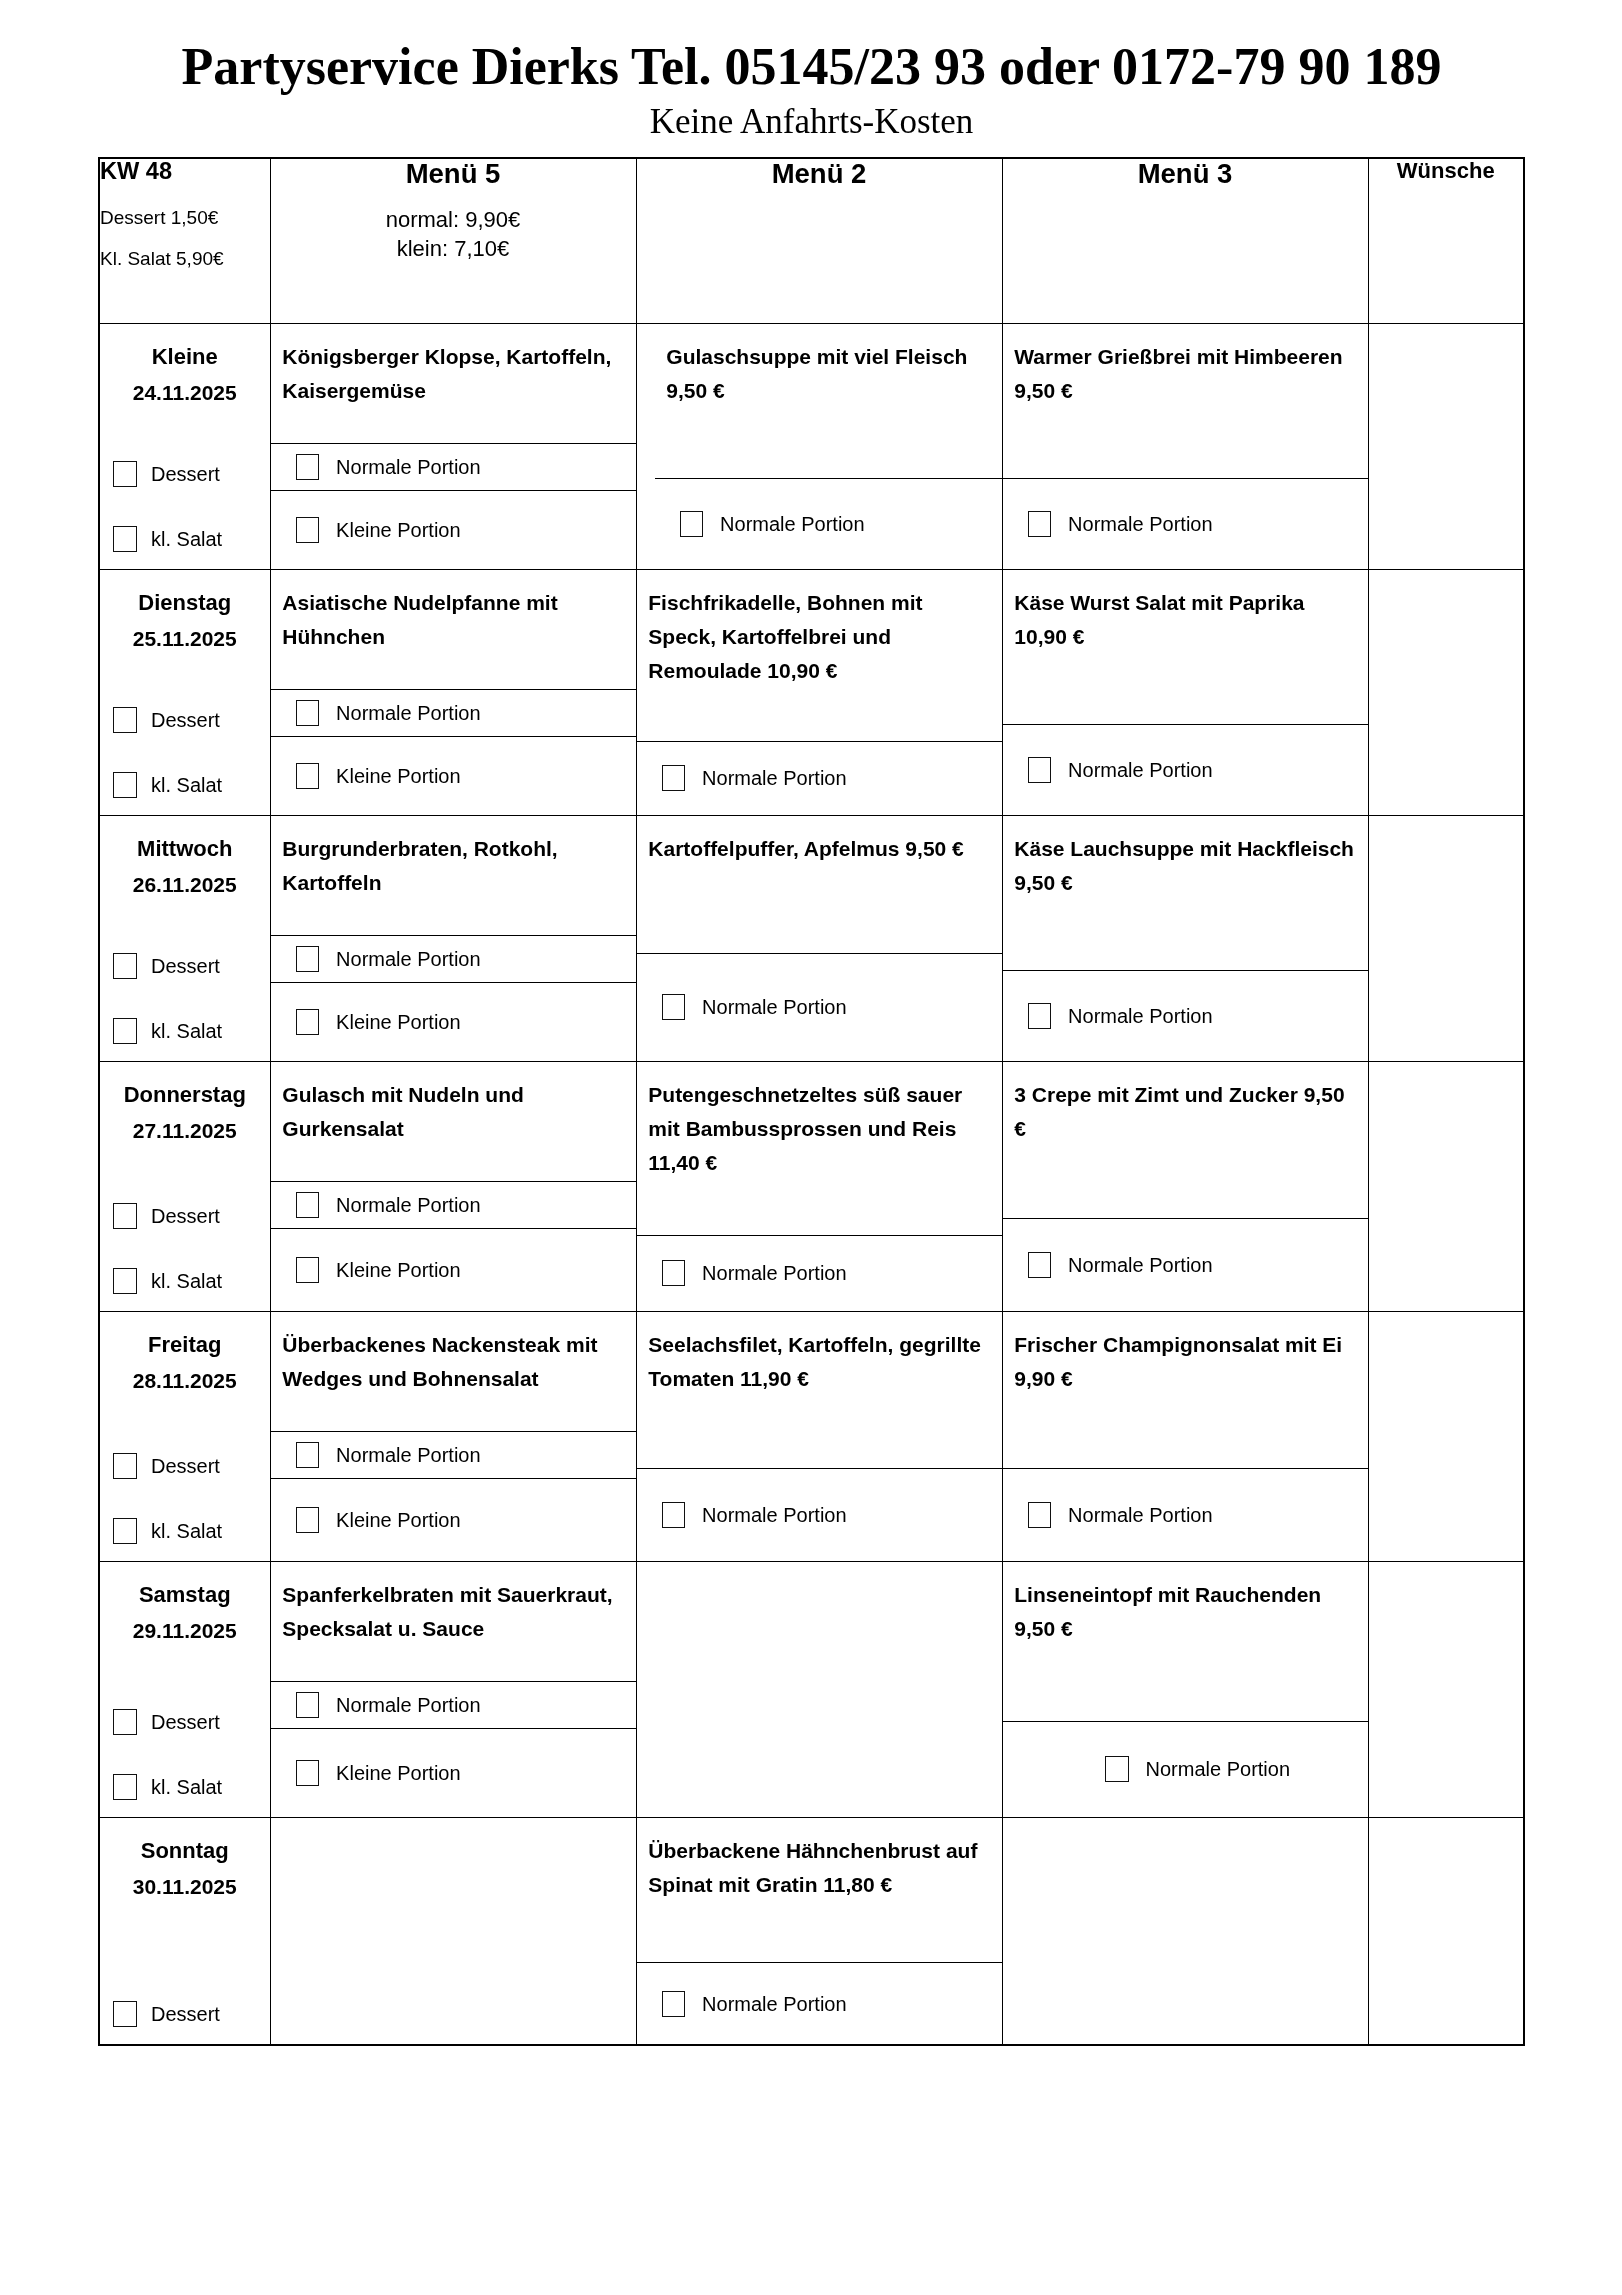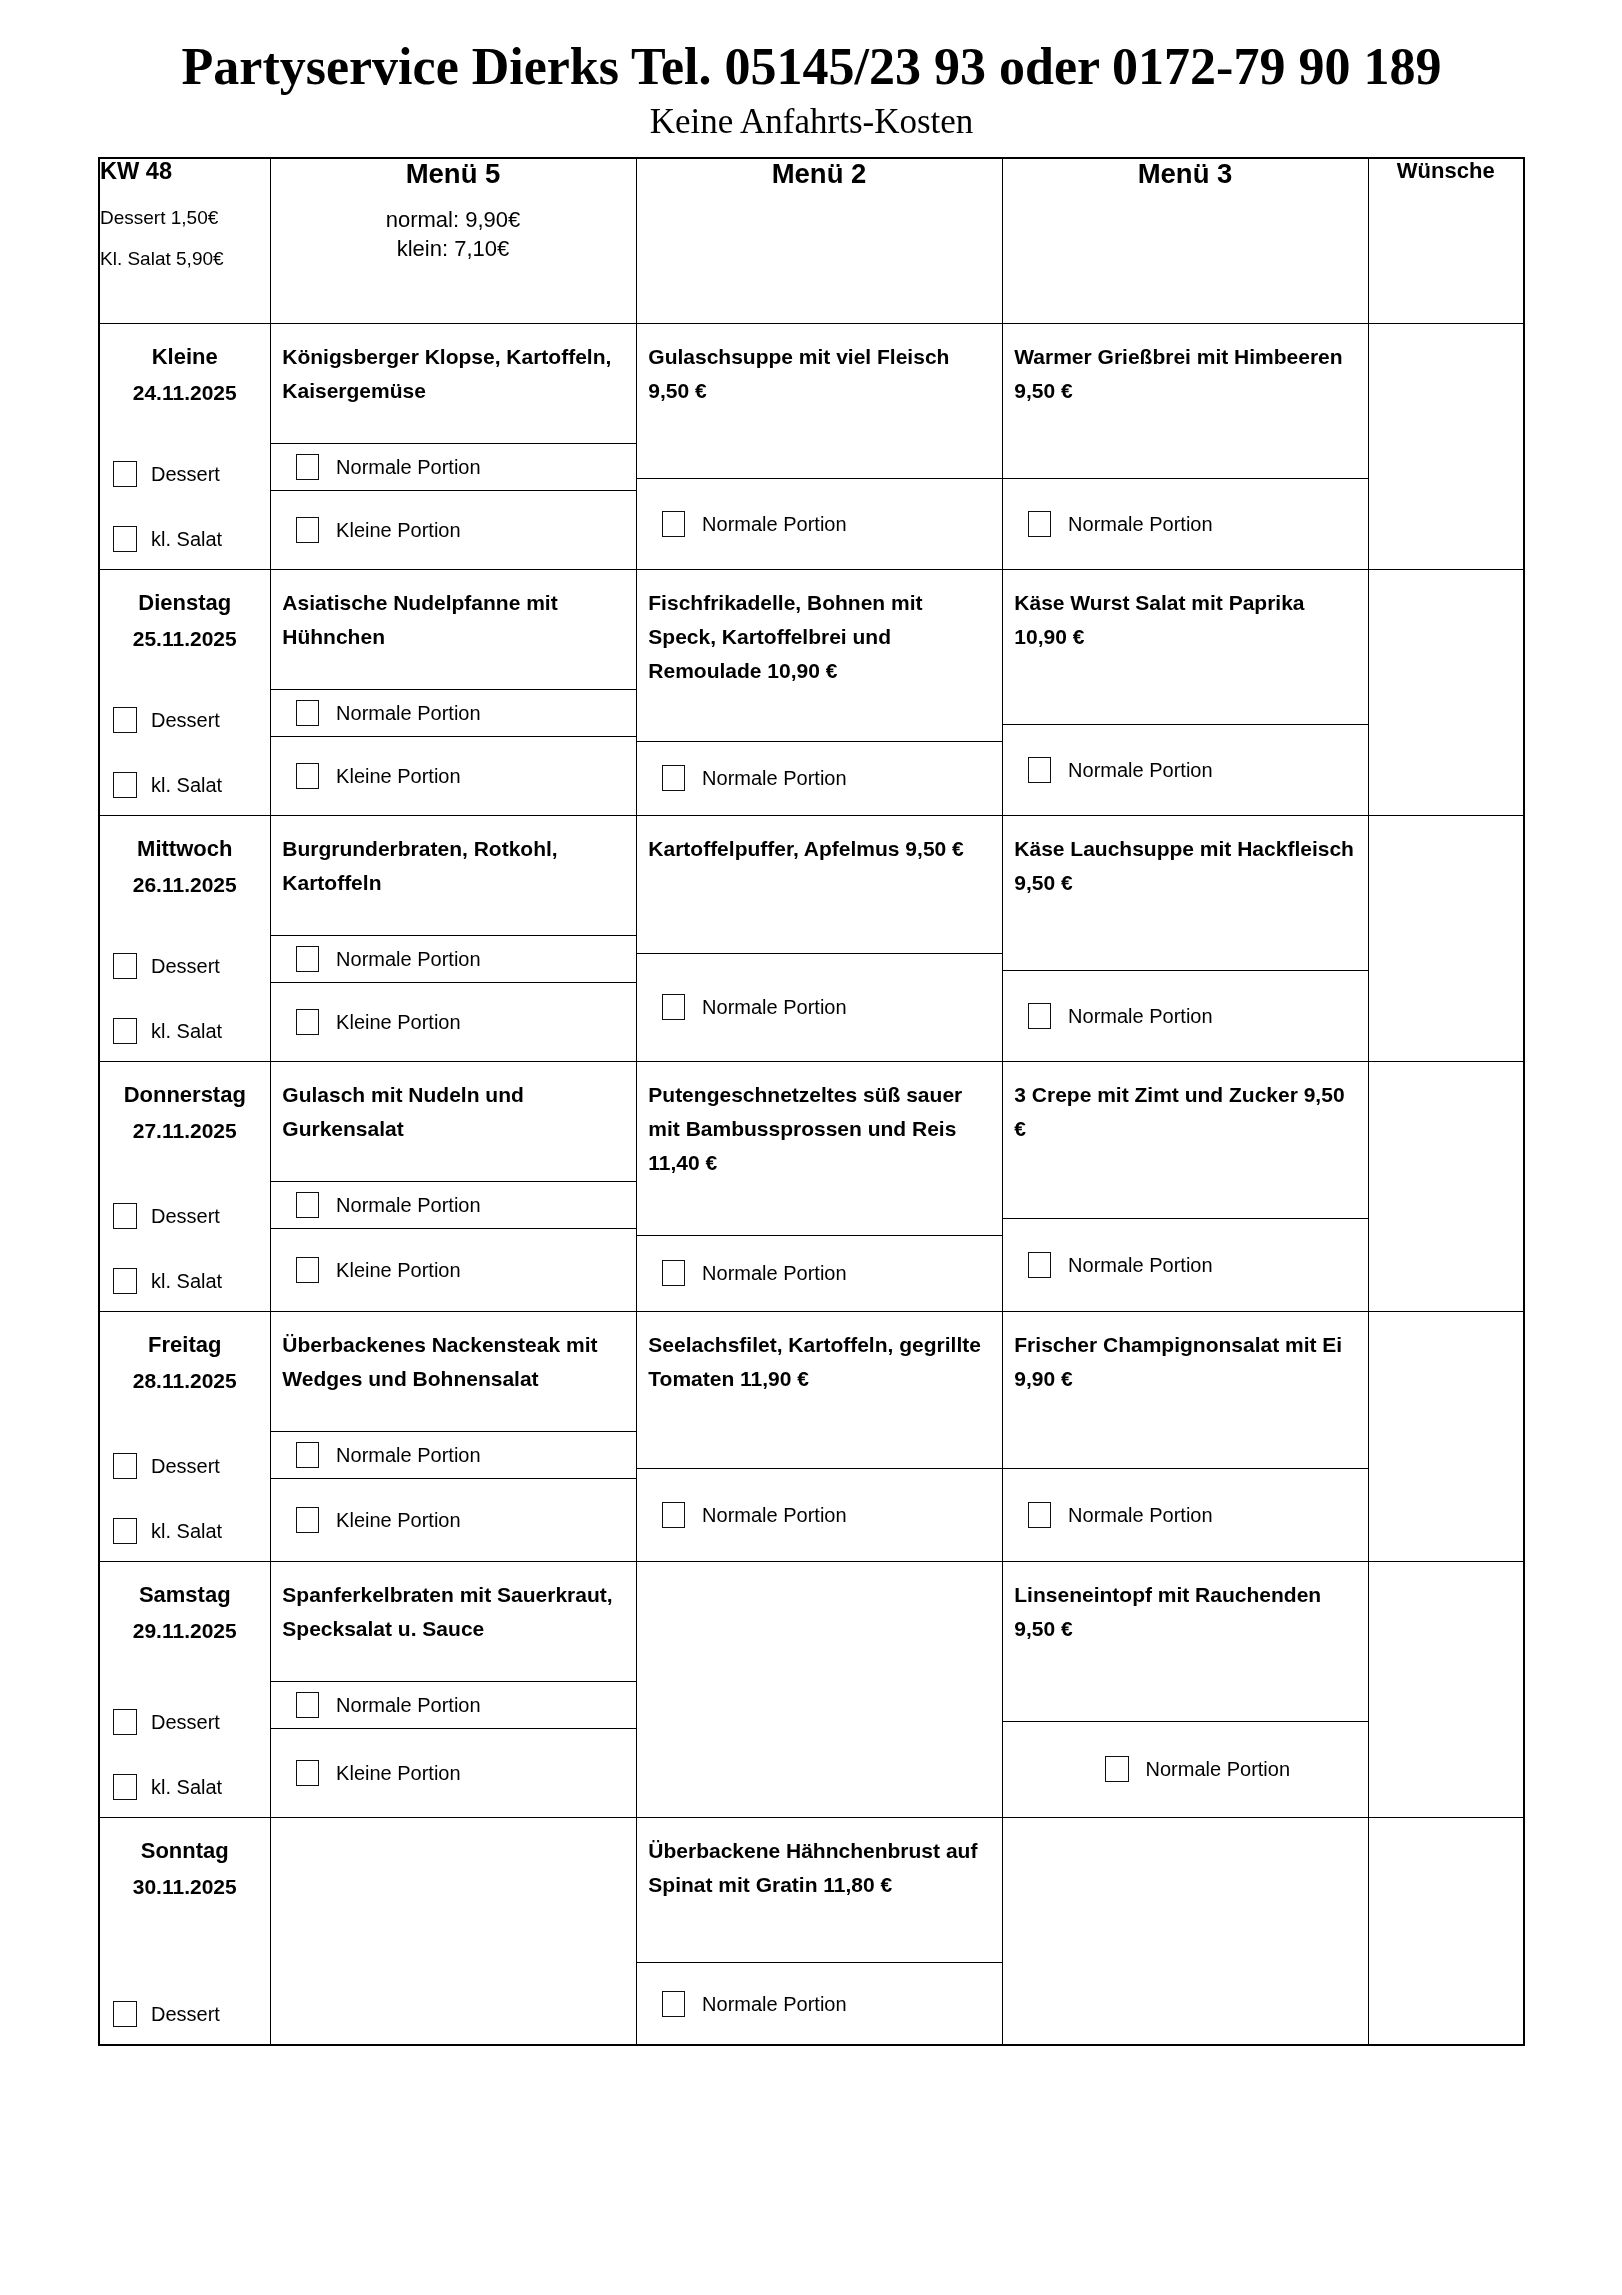--- a/index.html
+++ b/index.html
@@ -282,21 +282,21 @@
                   <span class="checkbox"></span>
                   <span class="portion-label">Normale Portion</span>
                 </div>
                 <div class="portion-box m1-p2">
                   <span class="checkbox"></span>
                   <span class="portion-label">Kleine Portion</span>
                 </div>
               </div>
             </td>
             <td style="height: 245px;">
-              <div class="m-inner" style="height: 245px;">
+              <div class="m-inner" style="height: 245px; padding-left: 18px;">
                 <div class="dish-box m23-dish">
                   <div class="dish-text">Gulaschsuppe mit viel Fleisch 9,50 €</div>
                 </div>
                 <div class="portion-box m23-p">
                   <span class="checkbox"></span>
                   <span class="portion-label">Normale Portion</span>
                 </div>
               </div>
             </td>
             <td style="height: 245px;">

